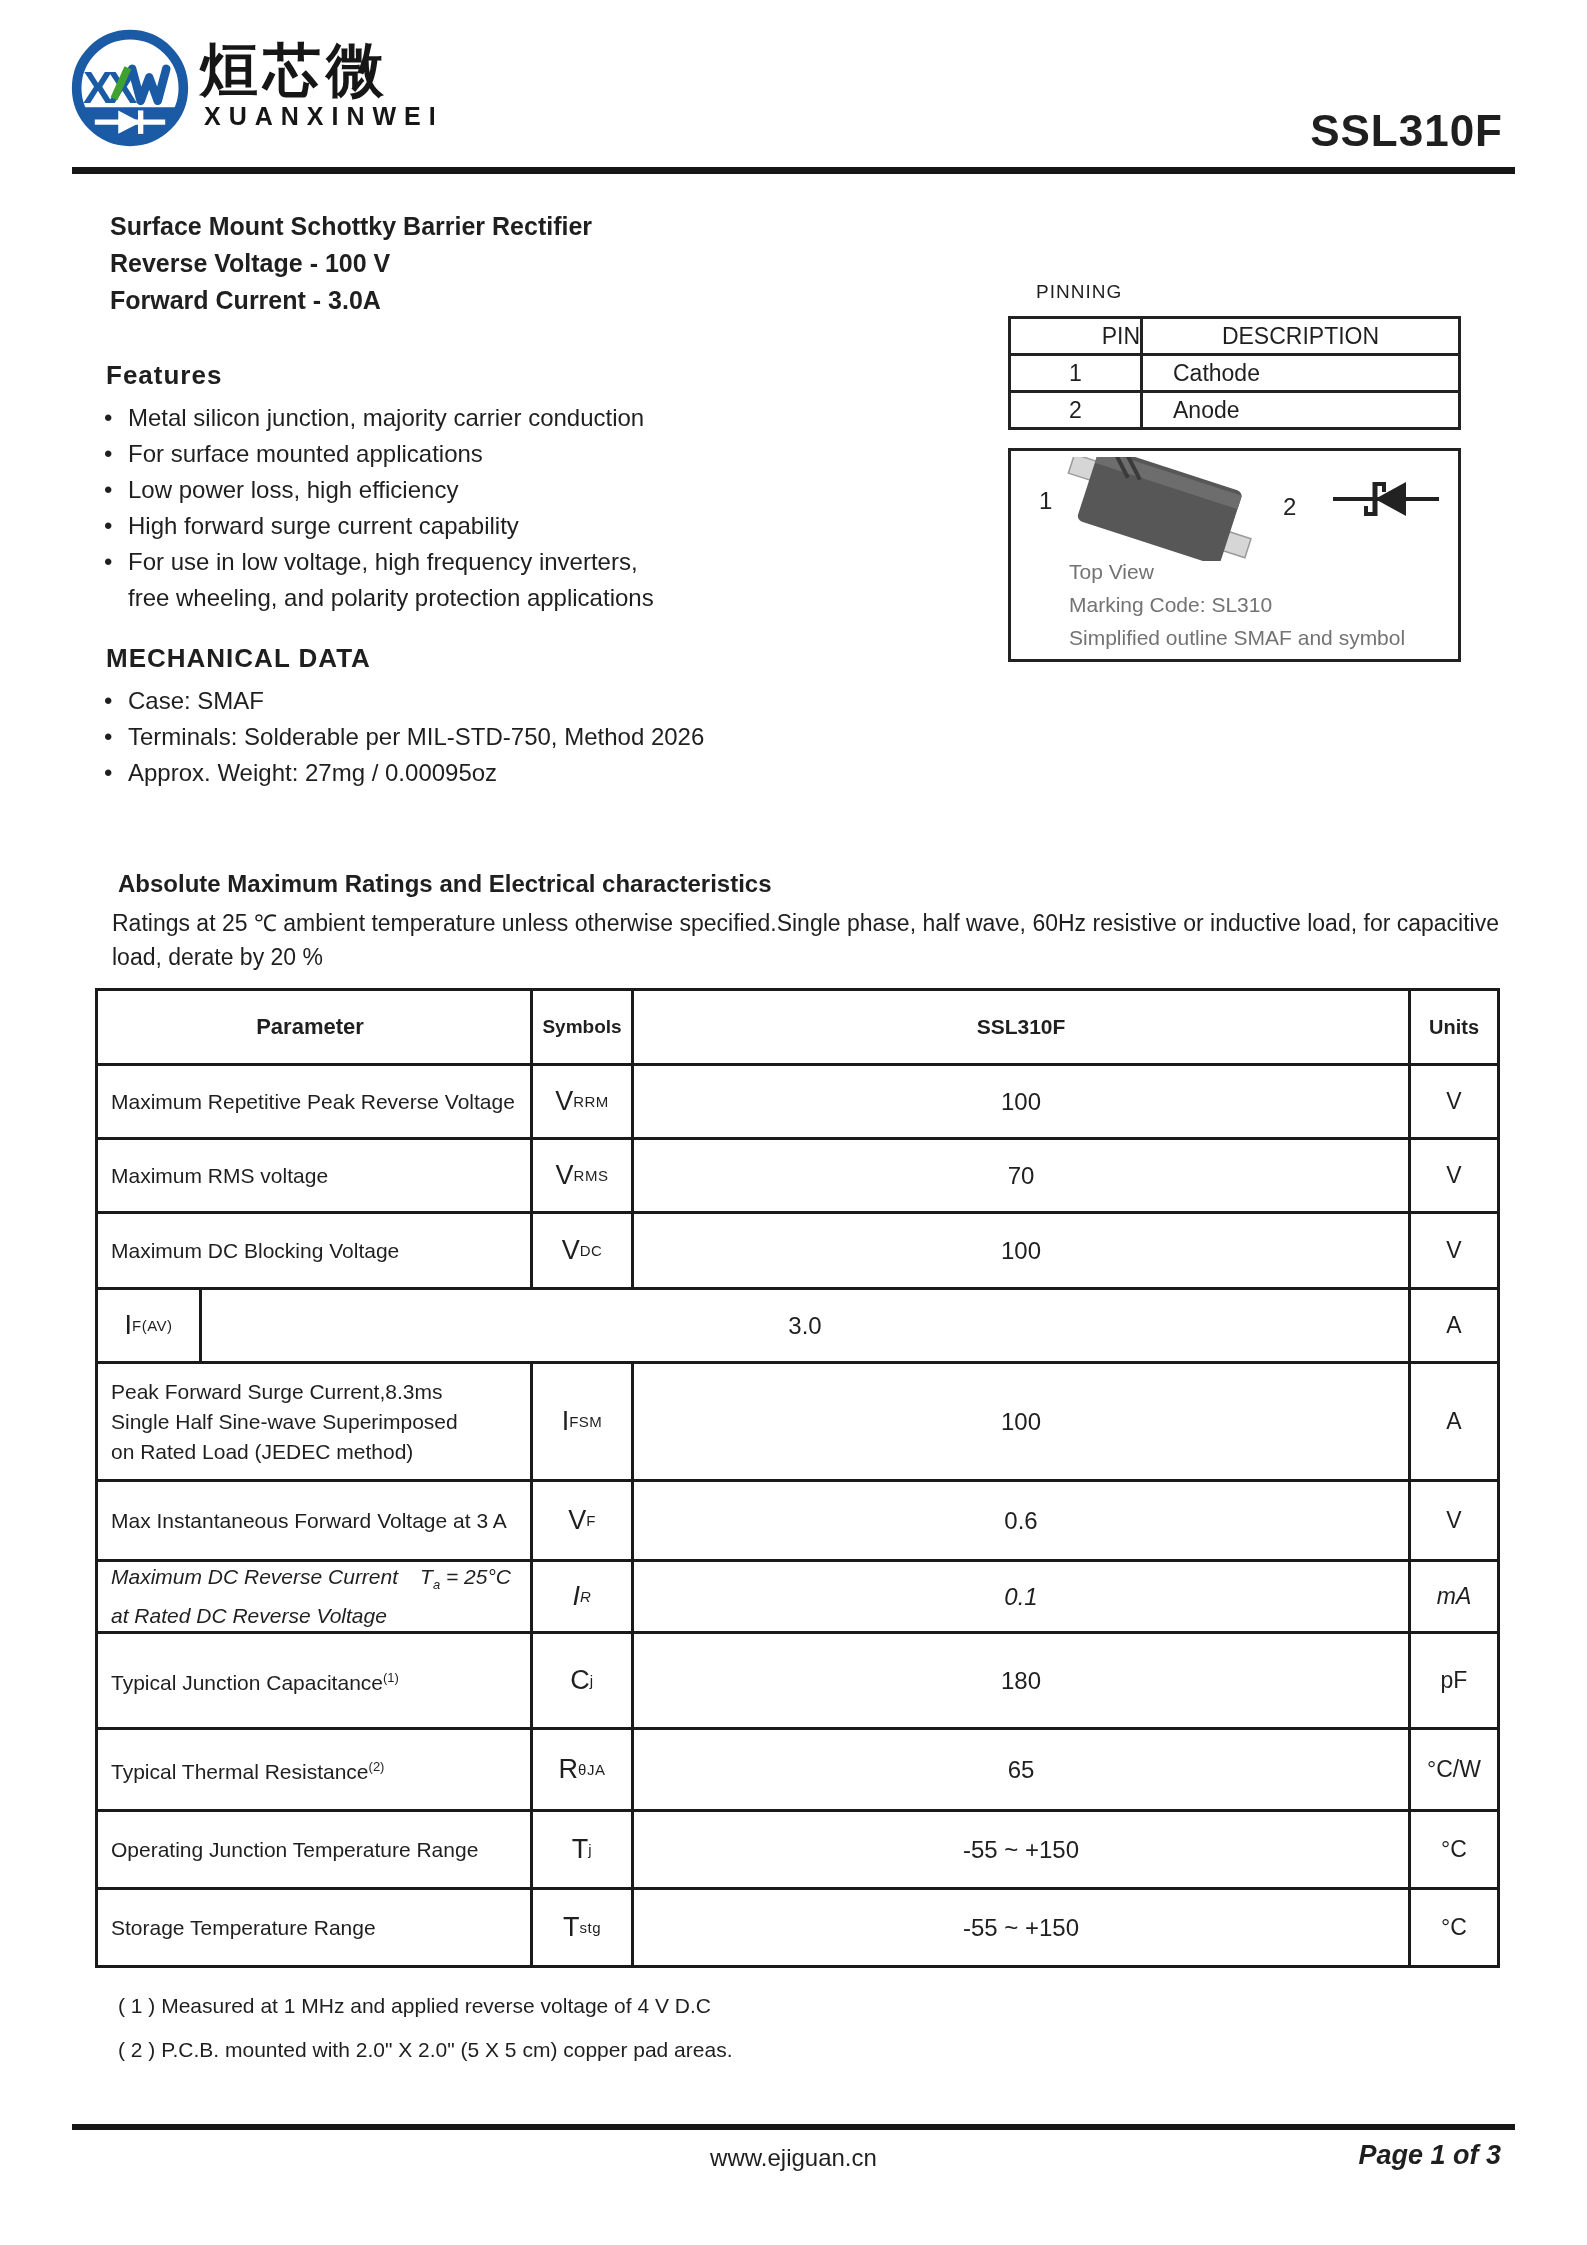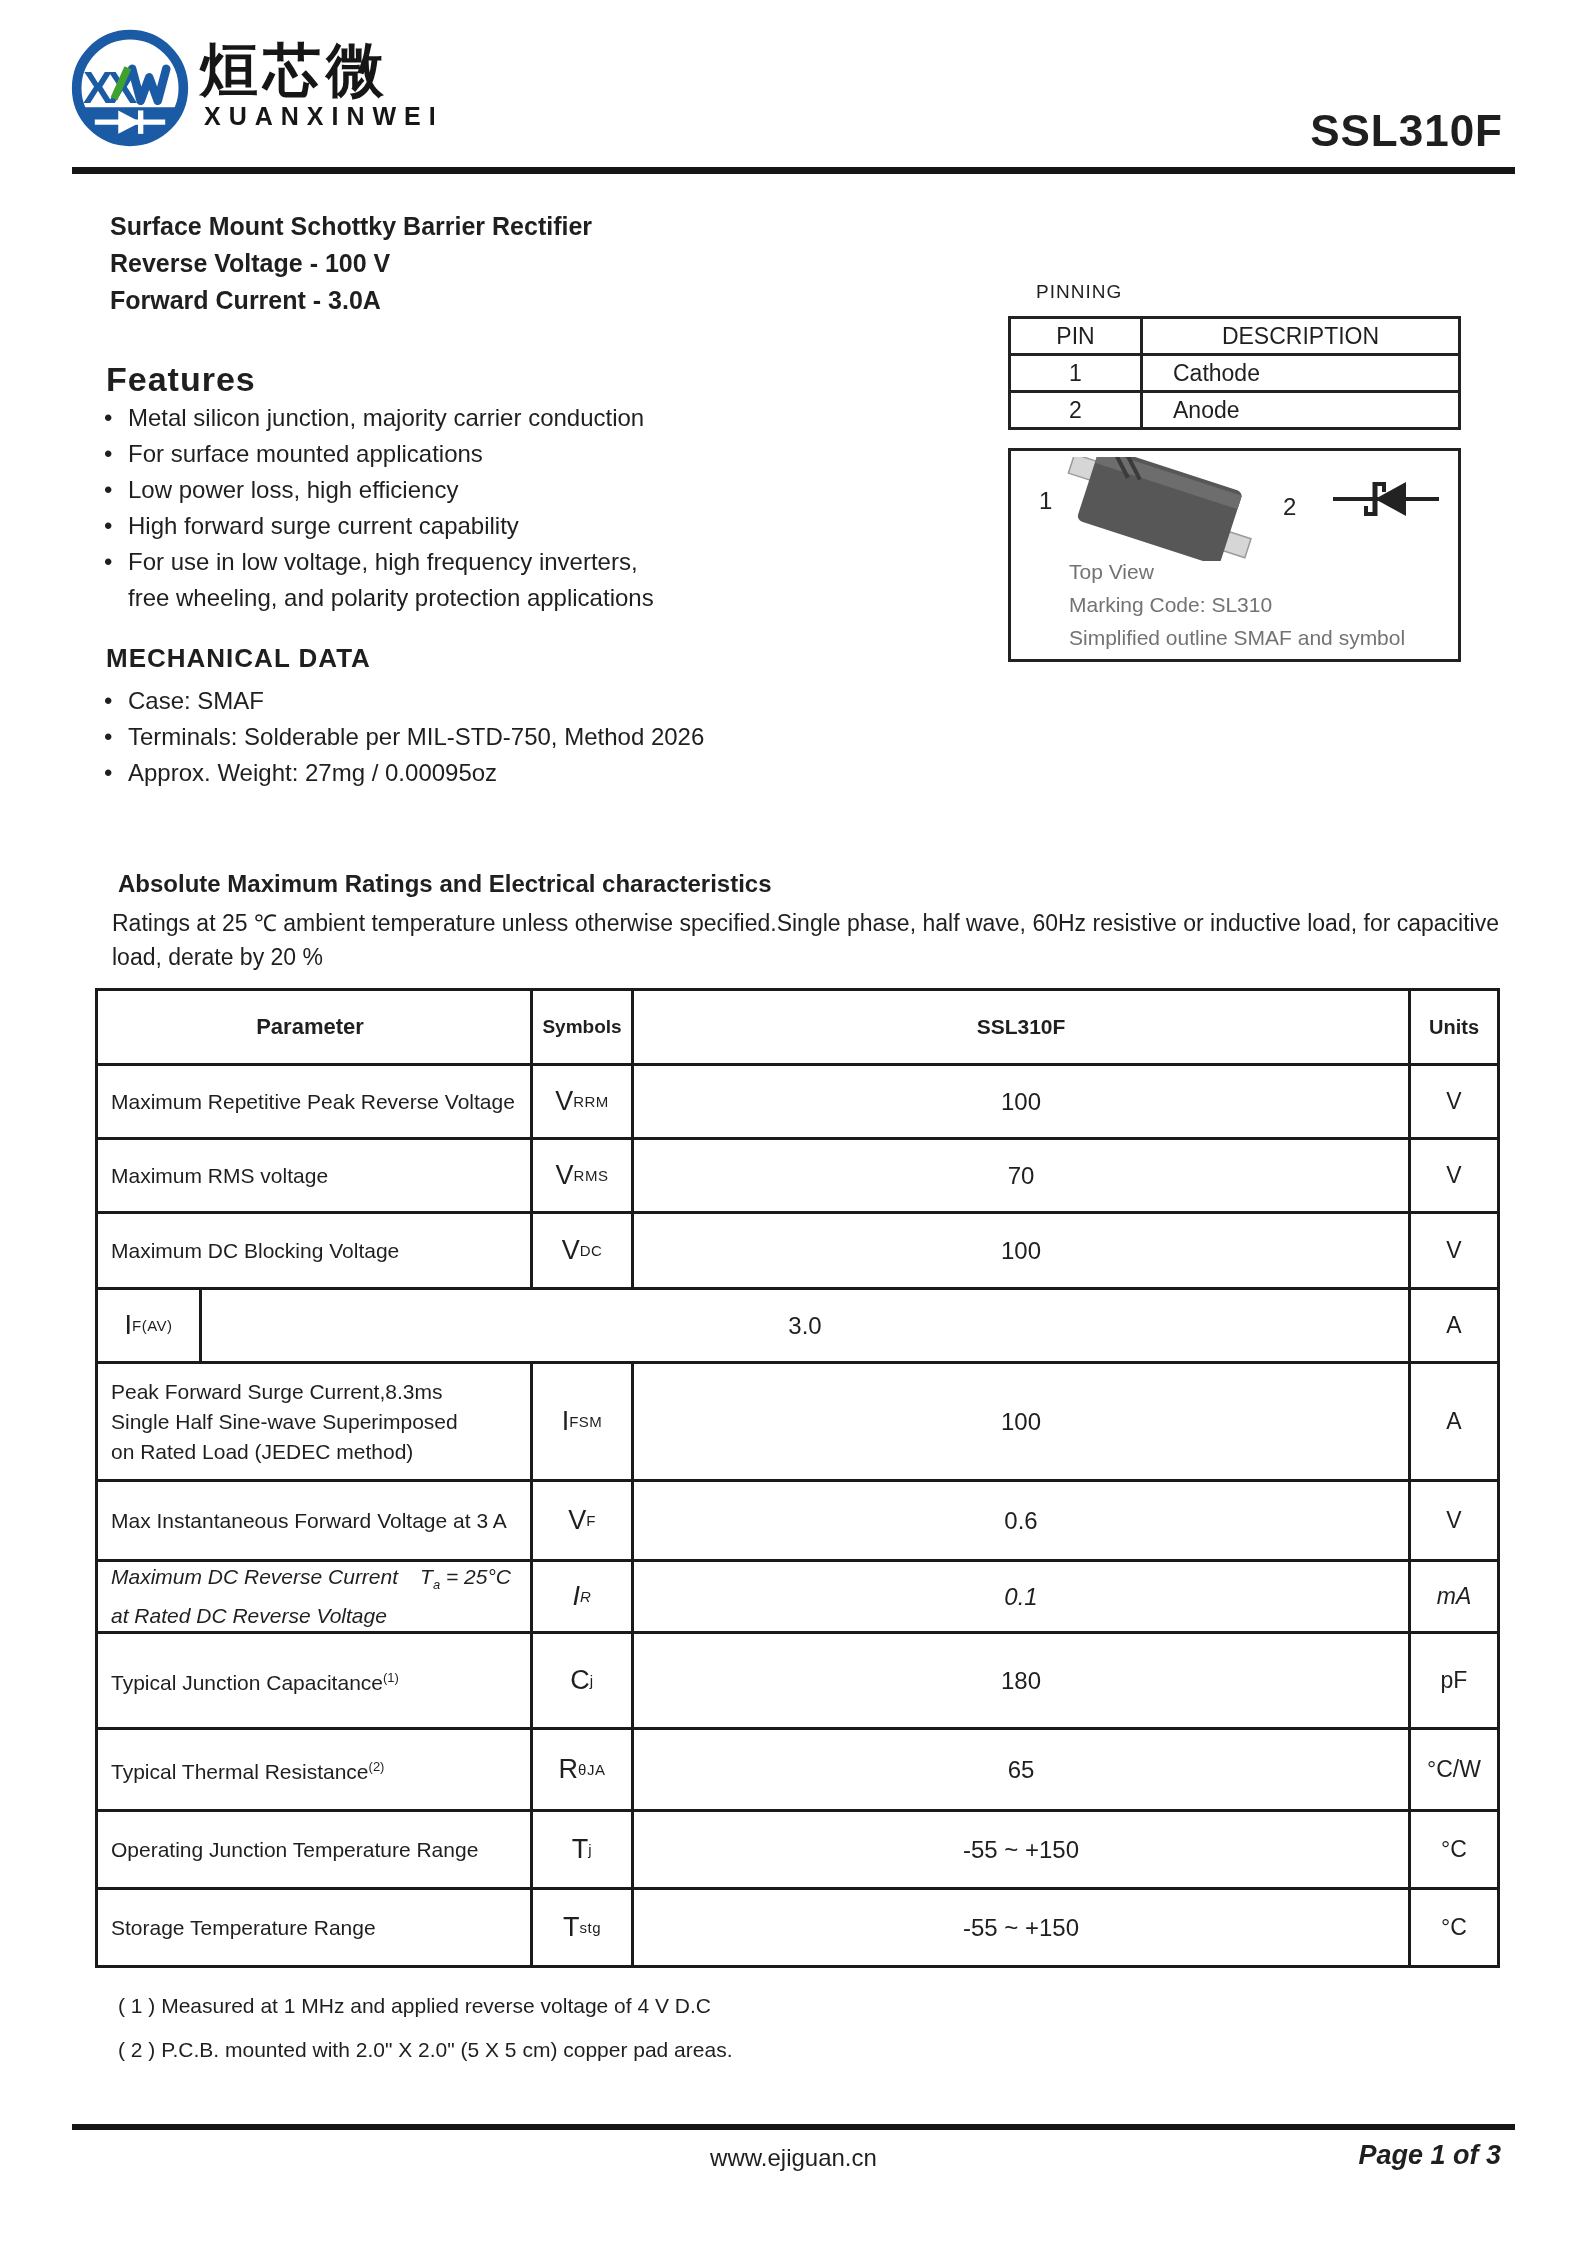--- a/index.html
+++ b/index.html
@@ -23,32 +23,32 @@
 
   
   .title-block { position: absolute; left: 110px; top: 208px; font-size: 25px; font-weight: bold; line-height: 37px; }
   .title-block div { white-space: nowrap; }
 
   
   .pinning-heading { position: absolute; left: 1036px; top: 281px; font-size: 19px; font-weight: normal; letter-spacing: 1px; }
   .pin-table { position: absolute; left: 1008px; top: 316px; width: 453px; border-collapse: collapse; font-size: 23px; }
   .pin-table th, .pin-table td { border: 3px solid #222; height: 37px; font-weight: normal; }
   .pin-table th { font-weight: normal; }
-  .pin-table .pin-col { width: 132px; text-align: center; }
+  .pin-table .pin-col { width: 132px; text-align: right; }
   .pin-table .desc-col { text-align: center; }
   .pin-table td.pin-cell { text-align: center; }
   .pin-table td.desc-cell { text-align: left; padding-left: 30px; }
 
   
   .pkg-box { position: absolute; left: 1008px; top: 448px; width: 453px; height: 214px; border: 3px solid #222; }
   .pkg-svg { position: absolute; left: 4px; top: 6px; width: 440px; height: 104px; }
   .pkg-caption { position: absolute; left: 58px; top: 104px; font-size: 21px; line-height: 33px; color: #737373; }
 
   
-  .features-heading { position: absolute; left: 106px; top: 360px; font-size: 34px; font-weight: bold; letter-spacing: 1px; }
+  .features-heading { position: absolute; left: 106px; top: 360px; font-size: 26px; font-weight: bold; letter-spacing: 1px; }
   .features-list { position: absolute; left: 104px; top: 400px; font-size: 24px; line-height: 36px; }
   .mech-heading { position: absolute; left: 106px; top: 643px; font-size: 26px; font-weight: bold; letter-spacing: 1px; }
   .mech-list { position: absolute; left: 104px; top: 683px; font-size: 24px; line-height: 36px; }
   .bullet-item { display: flex; }
   .bullet { width: 24px; flex: 0 0 24px; }
   .bullet-text { white-space: pre-line; }
 
   
   .ratings-heading { position: absolute; left: 118px; top: 870px; font-size: 24px; font-weight: bold; }
   .ratings-note { position: absolute; left: 112px; top: 906px; width: 1408px; font-size: 23px; line-height: 34px; }

